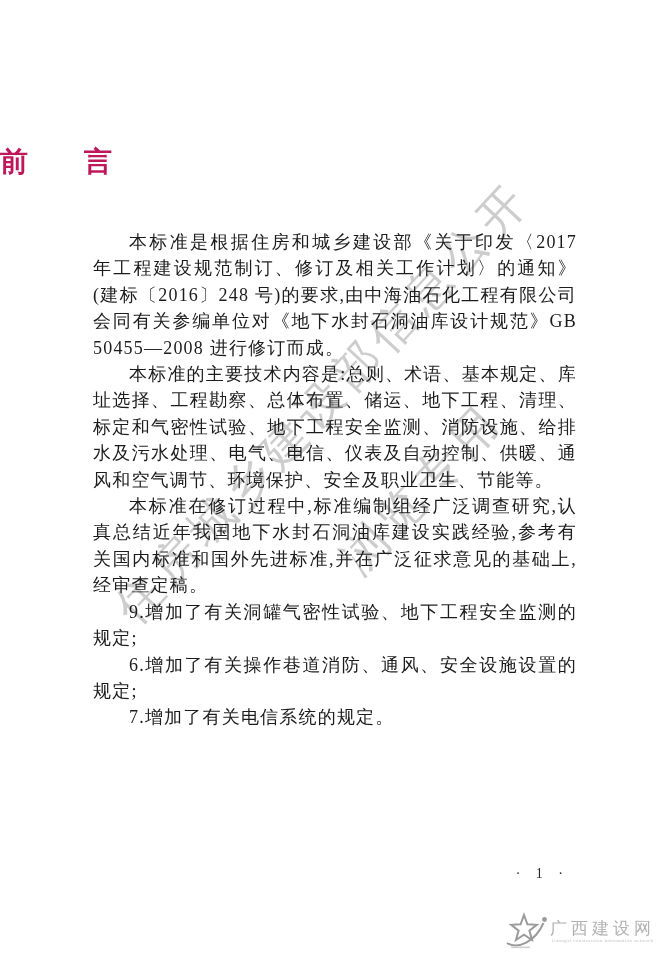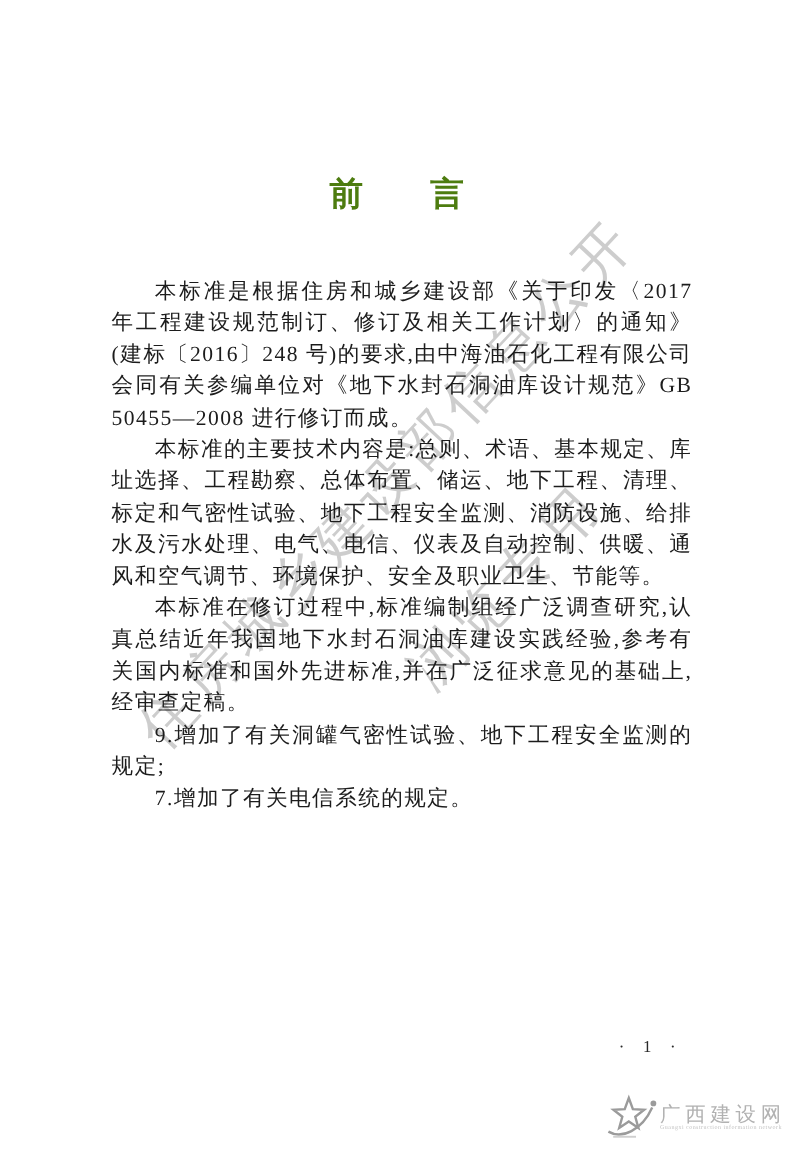--- a/index.html
+++ b/index.html
@@ -31,25 +31,24 @@
   .wm-b { left: 292px; top: 458px; width: 260px; }
 
   
   .title {
     position: absolute;
     z-index: 1;
     top: 143px;
     left: 0;
     width: 100%;
     margin: 0;
-    text-align: center;
     font-family: "Liberation Sans", "DejaVu Sans", sans-serif;
     font-weight: bold;
     font-size: 28px;
-    color: #4d7c0f;
+    color: #be185d;
   }
   .title span { letter-spacing: 2em; margin-right: -2em; }
 
   
   .body-block {
     position: absolute;
     z-index: 1;
     left: 93px;
     top: 229px;
     width: 484px;
@@ -73,21 +72,21 @@
 
   
   .footer-logo {
     position: absolute;
     z-index: 1;
     right: 6px;
     bottom: 6px;
     display: flex;
     align-items: center;
   }
-  .logo-text { margin-left: 0; }
+  .logo-text { margin-left: 0; text-align: center; }
   .logo-name {
     font-size: 17px;
     letter-spacing: 4px;
     color: #b2b2b2;
     line-height: 19px;
     white-space: nowrap;
   }
   .logo-tagline {
     font-size: 5px;
     letter-spacing: 0.4px;
@@ -104,20 +103,21 @@
   <div class="watermark wm-a">住房城乡建设部信息公开</div>
   <div class="watermark wm-b">浏览专用</div>
 
   <h1 class="title"><span>前言</span></h1>
 
   <div class="body-block">
     <p>本标准是根据住房和城乡建设部《关于印发〈2017 年工程建设规范制订、修订及相关工作计划〉的通知》(建标〔2016〕248 号)的要求,由中海油石化工程有限公司会同有关参编单位对《地下水封石洞油库设计规范》GB 50455—2008 进行修订而成。</p>
     <p>本标准的主要技术内容是:总则、术语、基本规定、库址选择、工程勘察、总体布置、储运、地下工程、清理、标定和气密性试验、地下工程安全监测、消防设施、给排水及污水处理、电气、电信、仪表及自动控制、供暖、通风和空气调节、环境保护、安全及职业卫生、节能等。</p>
     <p>本标准在修订过程中,标准编制组经广泛调查研究,认真总结近年我国地下水封石洞油库建设实践经验,参考有关国内标准和国外先进标准,并在广泛征求意见的基础上,经审查定稿。</p>
     <p>9.增加了有关洞罐气密性试验、地下工程安全监测的规定;</p>
+    <p>6.增加了有关操作巷道消防、通风、安全设施设置的规定;</p>
     <p>7.增加了有关电信系统的规定。</p>
   </div>
 
   <div class="page-number">· 1 ·</div>
 
   <div class="footer-logo">
     <svg width="46" height="42" viewBox="0 0 46 42" aria-hidden="true">
       <polygon points="20,5 23.4,14.3 32.8,14.8 25.4,20.6 28,30 20,24.6 12,30 14.6,20.6 7.2,14.8 16.6,14.3" fill="#ffffff" stroke="#9b9b9b" stroke-width="2"></polygon>
       <path d="M 3,33 C 14,39.5 31,32 39.5,13" fill="none" stroke="#9b9b9b" stroke-width="2"></path>
       <circle cx="40.5" cy="9.5" r="2.4" fill="#9b9b9b"></circle>

